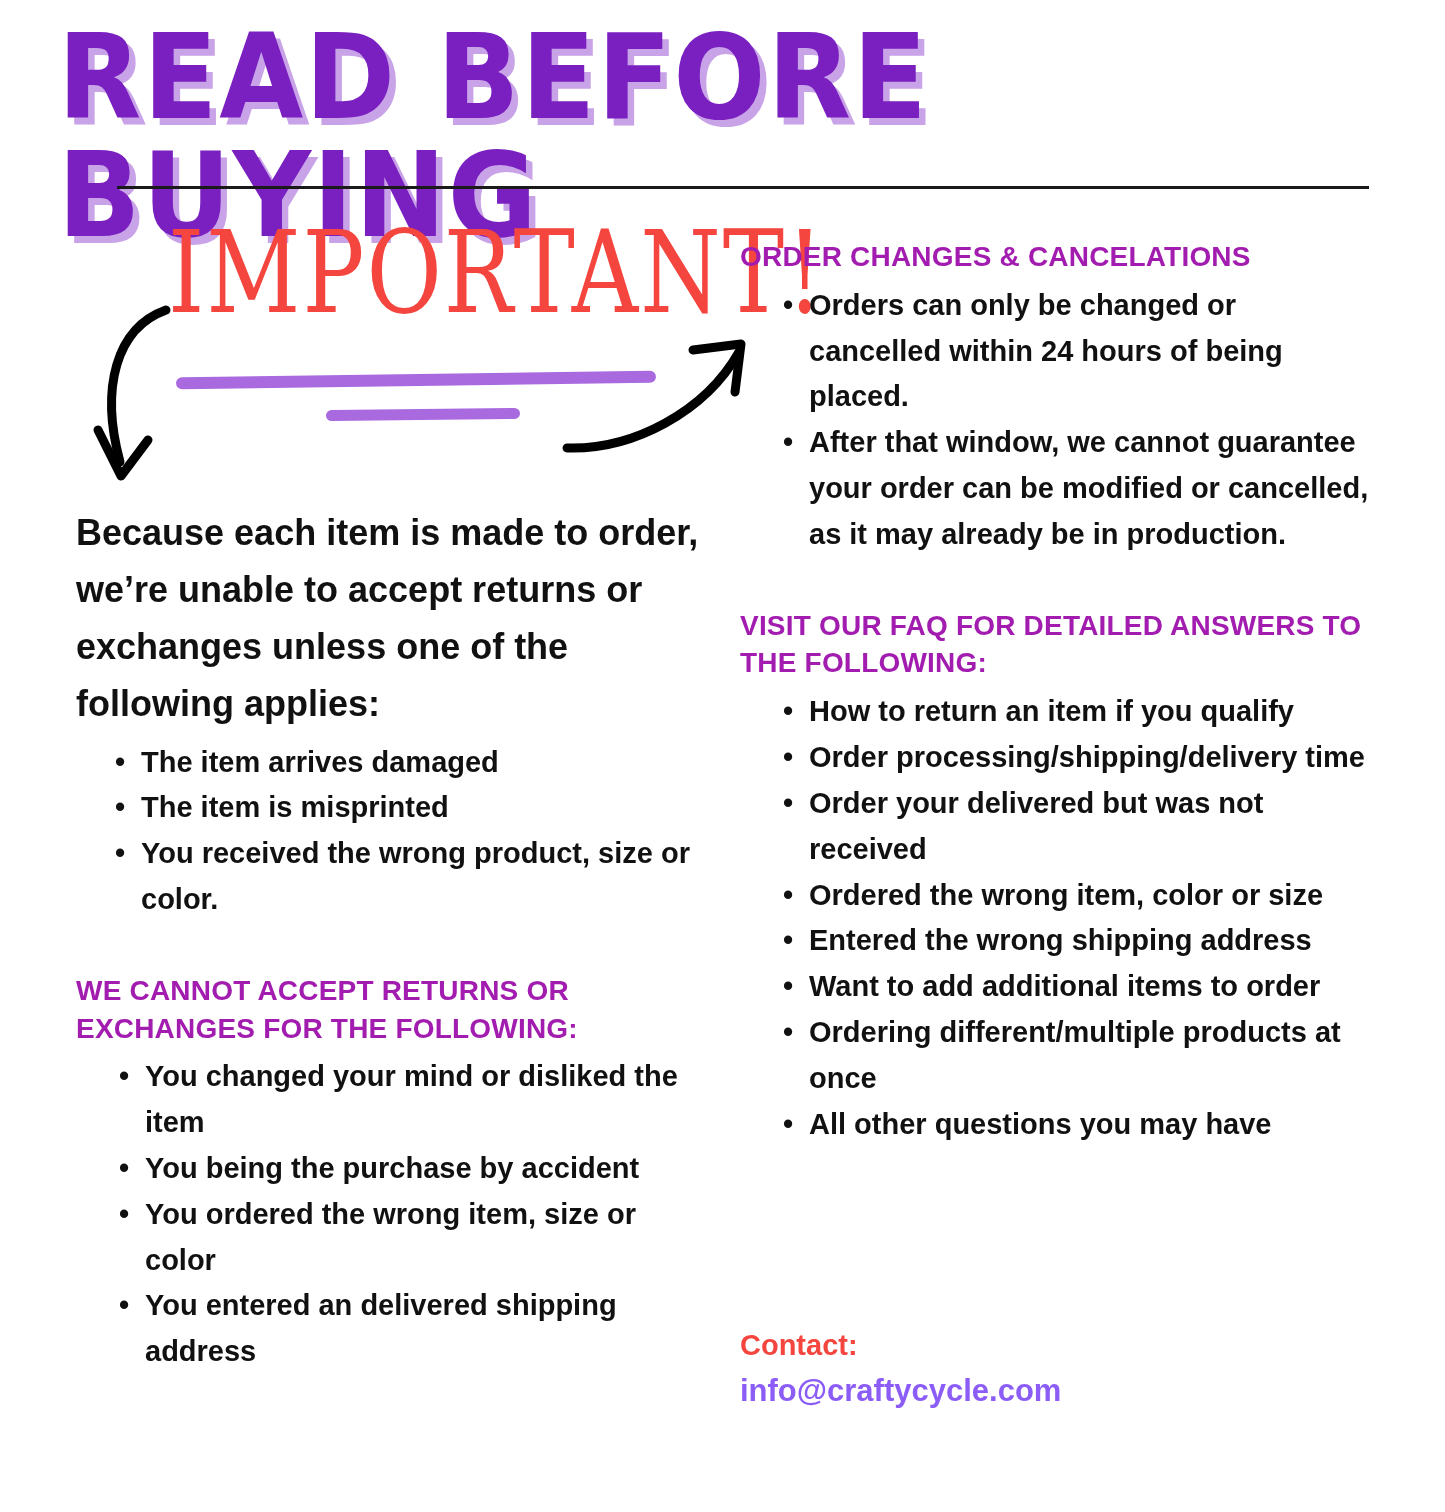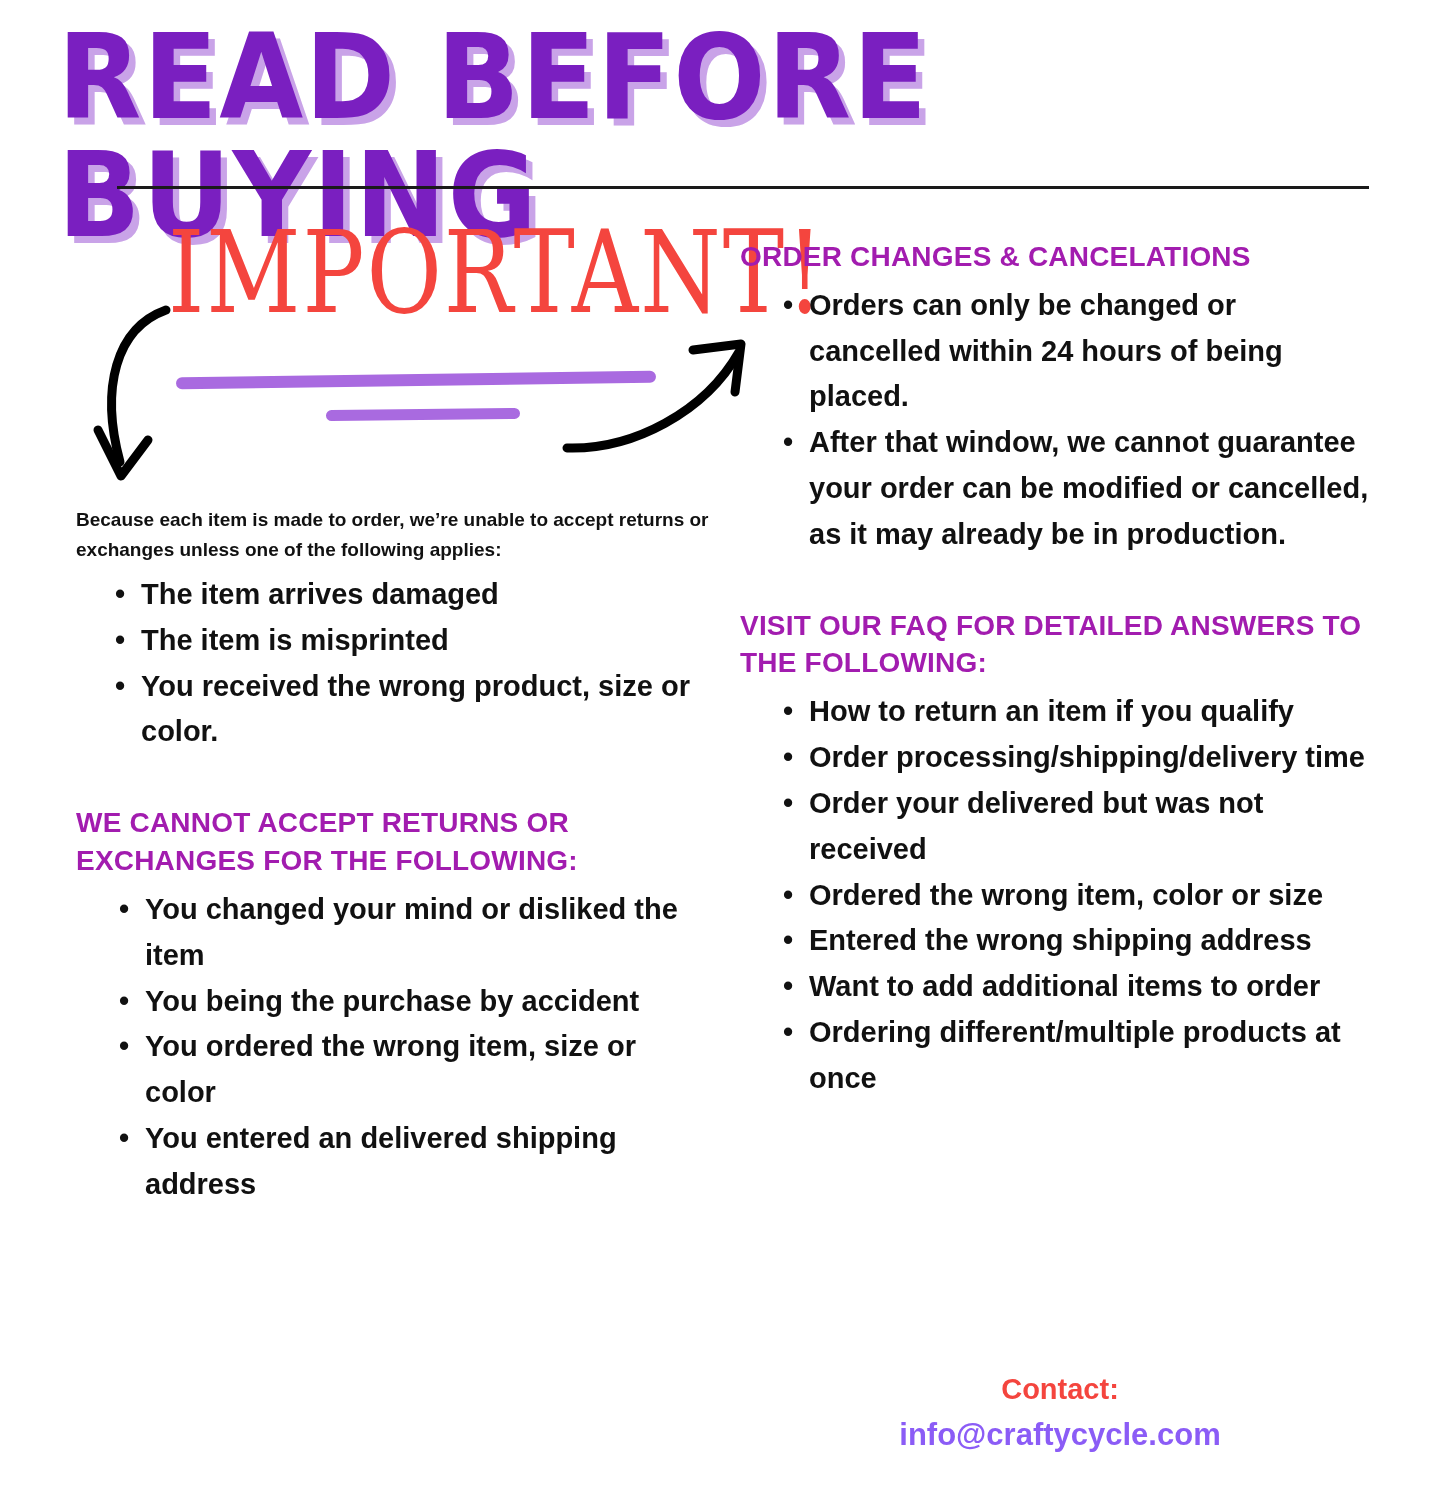--- a/index.html
+++ b/index.html
@@ -117,21 +117,21 @@
     font-size: 28px;
     line-height: 1.35;
     letter-spacing: 0.2px;
     color: #a21caf;
     text-transform: uppercase;
   }
   p.body-text {
     margin: 0;
     font-family: "Liberation Sans", sans-serif;
     font-weight: 700;
-    font-size: 19px;
+    font-size: 36px;
     line-height: 1.58;
     color: #111111;
   }
   ul.bullets {
     margin: 7px;
     padding-left: 58px;
     list-style: none;
   }
   ul.bullets li {
     position: relative;
@@ -150,24 +150,23 @@
     line-height: 1.58;
     color: #111111;
   }
   ul.tight { padding-left: 62px; }
 
   .block-gap { height: 42px; }
 
   
   .contact {
     position: absolute;
-    top: 1368px;
+    top: 1324px;
     left: 740px;
     width: 640px;
-    text-align: center;
   }
   .contact-label {
     font-family: "Liberation Sans", sans-serif;
     font-weight: 700;
     font-size: 29px;
     color: #f4453e;
     line-height: 1.5;
   }
   .contact-email {
     font-family: "Liberation Sans", sans-serif;
@@ -239,20 +238,21 @@
   <section>
     <h2 class="section-heading">VISIT OUR FAQ FOR DETAILED ANSWERS TO THE FOLLOWING:</h2>
     <ul class="bullets tight">
       <li>How to return an item if you qualify</li>
       <li>Order processing/shipping/delivery time</li>
       <li>Order your delivered but was not received</li>
       <li>Ordered the wrong item, color or size</li>
       <li>Entered the wrong shipping address</li>
       <li>Want to add additional items to order</li>
       <li>Ordering different/multiple products at once</li>
+      <li>All other questions you may have</li>
     </ul>
   </section>
 
 </div>
 
 <div class="contact">
   <div class="contact-label">Contact:</div>
   <div class="contact-email">info@craftycycle.com</div>
 </div>
 

